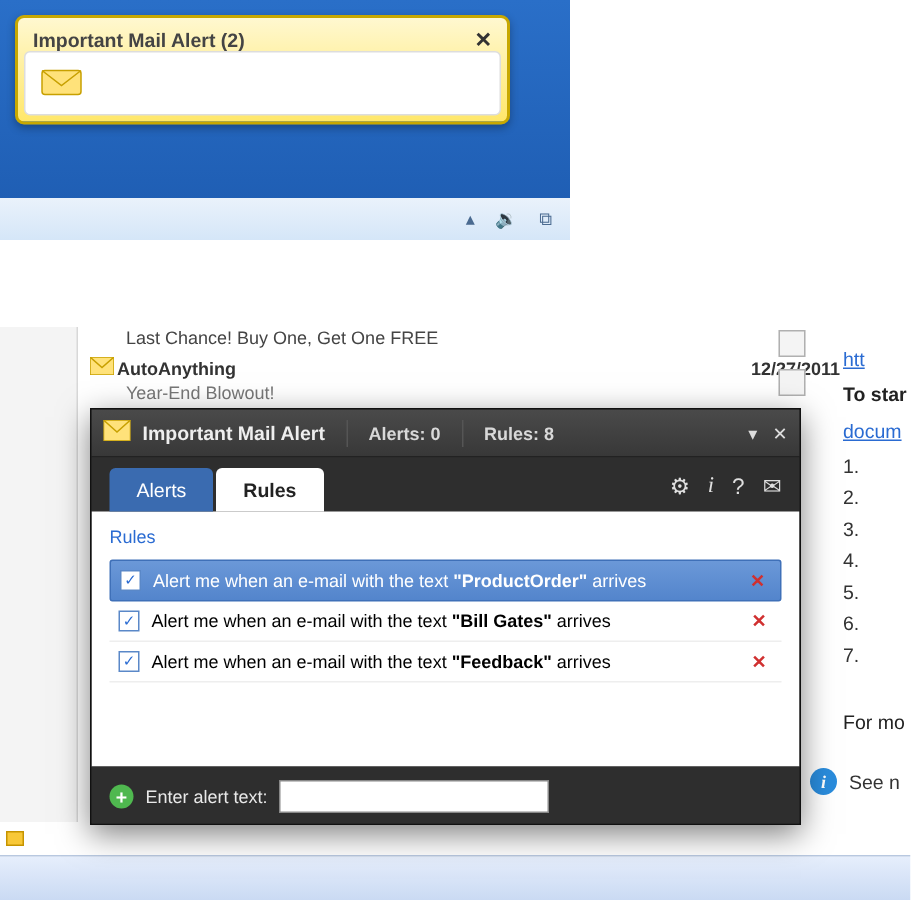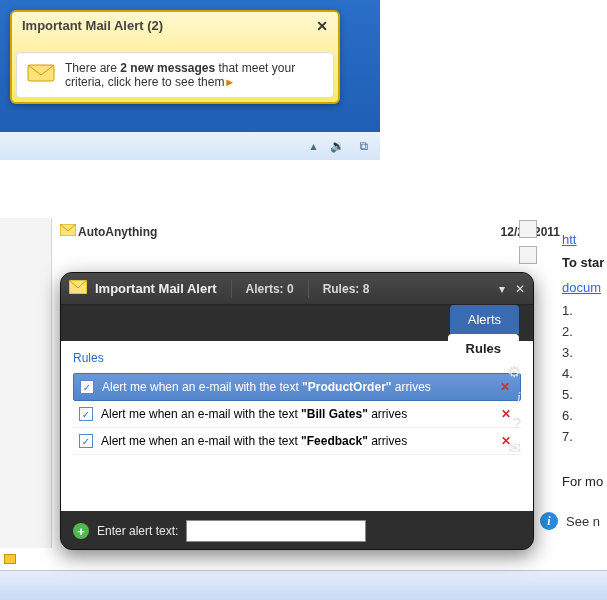--- a/index.html
+++ b/index.html
@@ -1,21 +1,21 @@
 <!DOCTYPE html>
 <html><head>
 <meta charset="utf-8">
 <style>
 * { margin: 0; padding: 0; box-sizing: border-box; font-family: "Segoe UI", Tahoma, sans-serif; }
 body { width: 607px; height: 600px; background: #fff; position: relative; overflow: hidden; }
 
 
 .desktop-area { position: absolute; left: 0; top: 0; width: 380px; height: 160px; background: linear-gradient(#2a6fc8, #1d5bb0); }
 .toast { position: absolute; left: 10px; top: 10px; width: 330px; background: linear-gradient(#fff8d0, #ffe76a); border: 2px solid #c8a800; border-radius: 6px; padding: 0; box-shadow: 0 2px 6px rgba(0,0,0,.3); }
-.toast-head { display: flex; justify-content: space-between; align-items: flex-start; padding: 6px 10px 18px; font-weight: bold; color: #444; font-size: 13px; }
+.toast-head { display: flex; justify-content: space-between; align-items: flex-end; padding: 6px 10px 0; font-weight: bold; color: #444; font-size: 13px; }
 .toast-close { cursor: pointer; font-family: sans-serif; font-size: 14px; color: #333; }
 .toast-body { background: #fff; margin: 0 4px 4px; border-radius: 4px; padding: 8px 10px; display: flex; align-items: flex-start; gap: 10px; font-size: 12px; color: #333; border: 1px solid #ddd; }
 .toast-body .env-icon { flex-shrink: 0; }
 .toast-body .msg b { font-weight: bold; }
 .toast-body .msg .arrow { color: #d18400; font-weight: bold; margin-left: 2px; }
 .systray { position: absolute; bottom: 0; left: 0; right: 0; height: 28px; background: linear-gradient(#eaf2fb, #d5e6f8); display: flex; justify-content: flex-end; align-items: center; gap: 14px; padding-right: 12px; color: #4a6a90; font-size: 12px; }
 
 
 .bg-mail { position: absolute; left: 60px; top: 218px; width: 500px; font-size: 12px; color: #333; }
 .bg-mail .line1 { color: #444; margin-left: 24px; }
@@ -30,28 +30,28 @@
 .bg-right .formo { display:block; margin-top: 30px; }
 .bg-info { position: absolute; left: 540px; top: 512px; display: flex; align-items: center; gap: 8px; font-size: 13px; color: #333; }
 .bg-info .info-circle { width: 18px; height: 18px; border-radius: 50%; background: #2a8cdc; color: #fff; font-weight: bold; font-size: 12px; display: flex; align-items: center; justify-content: center; font-style: italic; font-family: Georgia, serif; }
 .bg-left-bar { position: absolute; left: 0; top: 218px; width: 52px; height: 330px; background: #f4f4f4; border-right: 1px solid #d8d8d8; }
 .bg-bottom-bar { position: absolute; left: 0; bottom: 0; width: 607px; height: 30px; background: linear-gradient(#e6eefc, #cadaf3); border-top: 1px solid #b8c8e0; }
 .bg-left-yellow { position: absolute; left: 4px; bottom: 36px; width: 12px; height: 10px; background: #f8c838; border: 1px solid #c69400; }
 .bg-right-boxes { position: absolute; left: 519px; top: 220px; display: flex; flex-direction: column; gap: 8px; }
 .bg-right-box { width: 18px; height: 18px; border: 1px solid #b0b0b0; background: #f4f4f4; }
 
 
-.panel { position: absolute; left: 60px; top: 272px; width: 474px; height: 278px; background: #2e2e2e; border: 1px solid #111; border-radius: 12px; box-shadow: 0 6px 20px rgba(0,0,0,.5); overflow: hidden; }
+.panel { position: absolute; left: 60px; top: 272px; width: 474px; height: 278px; background: #2e2e2e; border: 1px solid #111; border-radius: 0; box-shadow: 0 6px 20px rgba(0,0,0,.5); overflow: hidden; }
 .panel-title { height: 32px; background: linear-gradient(#4a4a4a, #383838); display: flex; align-items: center; padding: 0 8px; color: #eee; font-size: 13px; border-bottom: 1px solid #222; }
 .panel-title .pt-label { font-weight: bold; margin-left: 8px; }
 .panel-title .sep { width: 1px; height: 18px; background: #555; margin: 0 14px; }
 .panel-title .stat { color: #d8d8d8; font-size: 12px; font-weight: bold; }
 .panel-title .spacer { flex: 1; }
 .panel-title .win-ico { color: #ddd; font-size: 12px; margin-left: 10px; cursor: pointer; }
-.tabs-row { height: 36px; background: #2e2e2e; display: flex; align-items: flex-end; padding: 0 12px; flex-direction: column; }
+.tabs-row { height: 36px; background: #2e2e2e; display: flex; align-items: flex-end; padding: 0 12px; }
 .tab { padding: 7px 18px; font-size: 13px; border-radius: 4px 4px 0 0; margin-right: 2px; cursor: pointer; }
 .tab.inactive { background: #3a6bb0; color: #fff; }
 .tab.active { background: #fff; color: #222; font-weight: bold; }
 .tabs-row .grow { flex: 1; }
 .tabs-row .tico { color: #e0e0e0; font-size: 15px; margin-left: 12px; margin-bottom: 8px; cursor: pointer; }
 .content { background: #fff; height: 170px; padding: 10px 12px; overflow: auto; }
 .content .sect { color: #2a6bd2; font-size: 12px; margin-bottom: 8px; }
 .rule { display: flex; align-items: center; font-size: 12px; padding: 6px 6px; border-bottom: 1px solid #eee; }
 .rule.sel { background: linear-gradient(#6b98d8, #5385cc); color: #fff; border: 1px solid #3f70b8; border-radius: 2px; }
 .rule .chk { width: 14px; height: 14px; border: 1px solid #5a88c8; background: #fff; margin-right: 8px; display: flex; align-items: center; justify-content: center; font-size: 10px; color: #2a6bd2; flex-shrink: 0; }
@@ -73,42 +73,41 @@
       <span>Important Mail Alert (2)</span>
       <span class="toast-close">✕</span>
     </div>
     <div class="toast-body">
       <span class="env-icon">
         <svg class="env-svg" viewBox="0 0 28 22">
             <rect x="1" y="4" width="26" height="16" rx="2" fill="#ffe27a" stroke="#c8a000"></rect>
             <polyline points="1,4 14,14 27,4" fill="none" stroke="#c8a000"></polyline>
           </svg>
       </span>
-      <span class="msg">
-        <span>There are </span><b>2 new messages</b><span> that meet your criteria, click here to see them</span><span class="arrow">▸</span>
-      </span>
     </div>
   </div>
   <div class="systray">
     <span>▴</span>
     <span>🔉</span>
     <span>⧉</span>
   </div>
 </div>
 
 <div class="bg-left-bar"></div>
 <div class="bg-mail">
+  <div class="line1">Last Chance! Buy One, Get One FREE</div>
   <div class="line2">
     <span><svg width="16" height="12" viewBox="0 0 16 12">
           <rect x="0" y="0" width="16" height="12" fill="#ffe27a" stroke="#c8a000"></rect>
           <polyline points="0,0 8,7 16,0" fill="none" stroke="#c8a000"></polyline>
         </svg></span>
     <span class="sender">AutoAnything</span>
     <span class="date">12/27/2011</span>
   </div>
+  <div class="line3">Year-End Blowout!</div>
 </div>
 <div class="bg-right-boxes">
   <div class="bg-right-box"></div>
   <div class="bg-right-box"></div>
 </div>
 <div class="bg-right">
   <span class="link">htt</span>
   <span class="bold">To star</span>
   <span class="link">docum</span>
   <div id="numlist">

